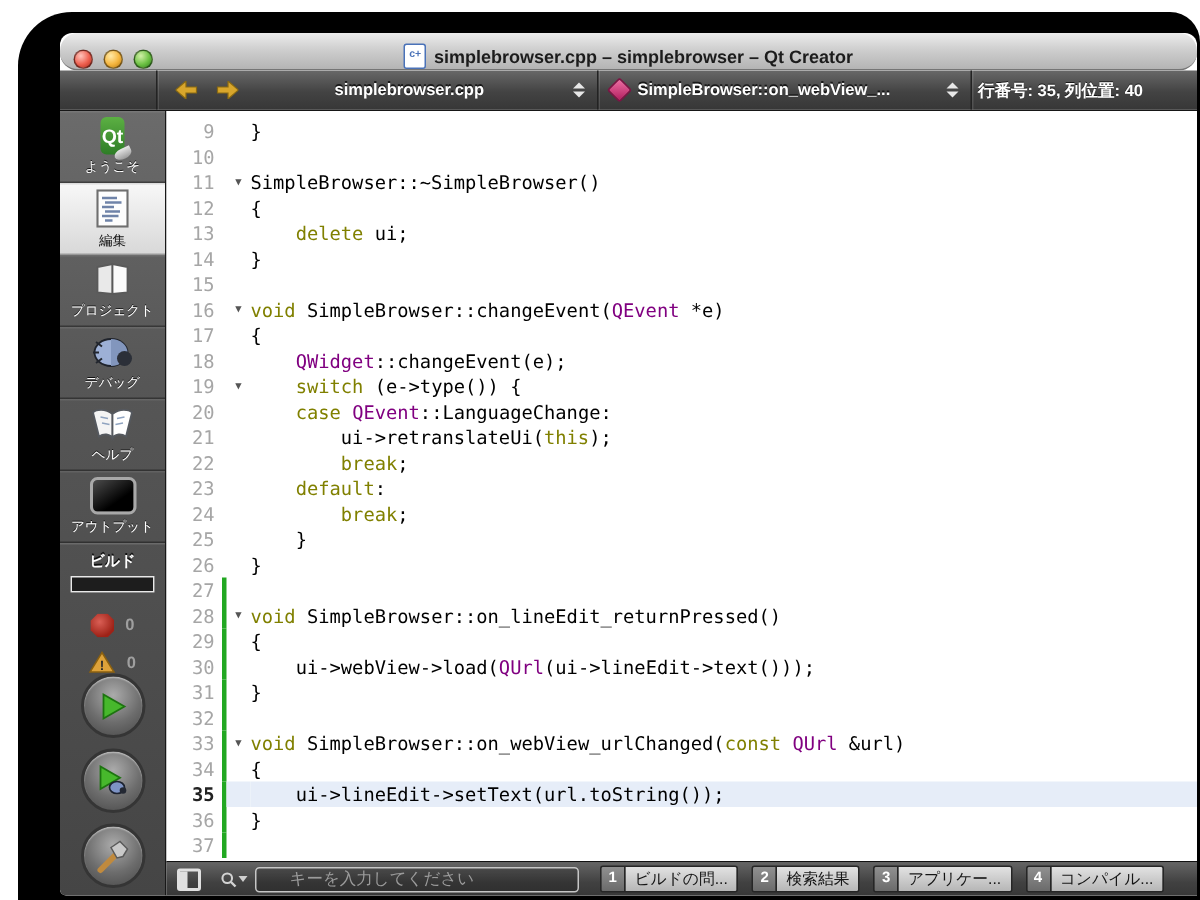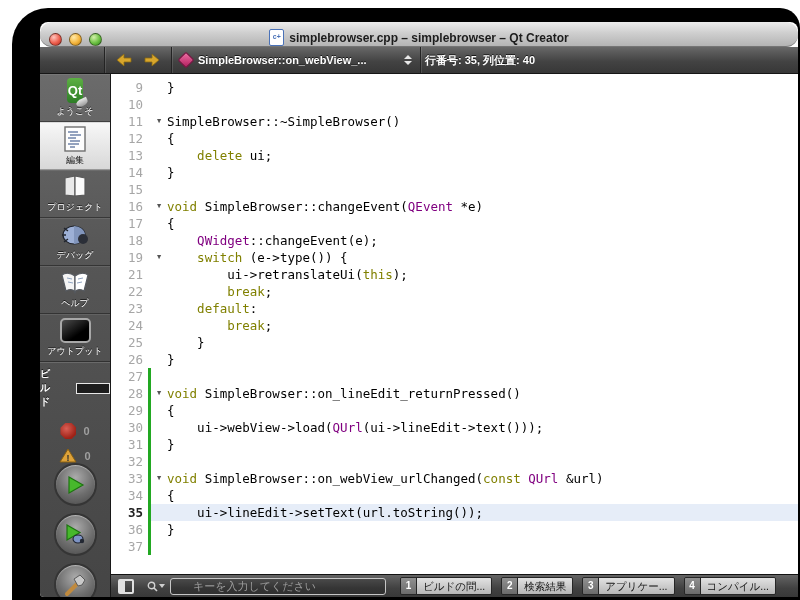--- a/index.html
+++ b/index.html
@@ -49,22 +49,22 @@
     gap:2px;border-top:1px solid rgba(255,255,255,.09);border-bottom:1px solid rgba(0,0,0,.38);}
   .mode .mlabel{font-size:9px;font-weight:normal;color:#fff;text-shadow:0 -1px 0 rgba(0,0,0,.8);white-space:nowrap;}
   .mode.selected{background:linear-gradient(#f7f7f7,#d8d8d8);}
   .mode.selected .mlabel{color:#111;text-shadow:none;}
   .qtlogo{width:16px;height:25px;background:linear-gradient(#5cb043,#2e7d27);border-radius:4px;
     color:#fff;font-weight:bold;font-size:13px;text-align:center;line-height:25px;position:relative;}
   .qtlogo::after{content:"";position:absolute;right:-5px;bottom:-3px;width:12px;height:7px;border-radius:60% 0 60% 60%;
     background:linear-gradient(#e8e8e8,#9a9a9a);transform:rotate(-25deg);}
   .outputicon{width:27px;height:21px;border-radius:5px;border:2px solid #a8a8a8;
     background:linear-gradient(145deg,#4c4c4c,#000 65%);}
-  .buildsec{padding:4px 0 5px;border-top:1px solid rgba(255,255,255,.15);display:flex;flex-direction:row;
-    align-items:center;gap:18px;}
+  .buildsec{padding:4px 0 5px;border-top:1px solid rgba(255,255,255,.15);display:flex;flex-direction:column;
+    align-items:center;gap:3px;}
   .buildlabel{font-size:10px;font-weight:bold;color:#fff;text-shadow:0 -1px 0 rgba(0,0,0,.8);}
   .progress{width:54px;height:9px;border:1px solid #e8e8e8;background:#1d1d1d;}
   .progress .fill{height:100%;background:linear-gradient(#8adf4e,#4fae27);}
   .counter{display:flex;align-items:center;justify-content:center;gap:7px;margin-top:9px;}
   .counter .cnt{color:#9f9f9f;font-size:11px;font-weight:bold;}
   .octagon{width:16px;height:16px;background:radial-gradient(circle at 40% 35%,#da5f55,#9e2217 70%);
     clip-path:polygon(30% 0,70% 0,100% 30%,100% 70%,70% 100%,30% 100%,0 70%,0 30%);}
   .roundbtns{margin-top:auto;display:flex;flex-direction:column;align-items:center;gap:7px;padding-bottom:9px;}
   .circlebtn{width:43px;height:43px;border-radius:50%;border:2px solid #353535;box-sizing:border-box;
     background:radial-gradient(circle at 50% 32%,#ababab,#6d6d6d 55%,#474747);
@@ -127,20 +127,27 @@
       <div class="tb-corner"></div>
       <div class="vsep"></div>
       <div class="nav">
         <svg width="15" height="12" viewBox="0 0 15 12">
           <path d="M7 0 L7 4 L14 4 L14 8 L7 8 L7 12 L0 6 Z" fill="#d8a62c" stroke="#8a6a12" stroke-width="0.8"></path>
         </svg>
         <svg width="15" height="12" viewBox="0 0 15 12">
           <path d="M8 0 L8 4 L1 4 L1 8 L8 8 L8 12 L15 6 Z" fill="#d8a62c" stroke="#8a6a12" stroke-width="0.8"></path>
         </svg>
       </div>
+      <div class="combo file">
+        <span class="combo-label">simplebrowser.cpp</span>
+        <span class="updown">
+            <i class="up"></i>
+            <i class="dn"></i>
+          </span>
+      </div>
       <div class="vsep"></div>
       <div class="combo symbol">
         <span class="diamond"></span>
         <span class="combo-label">SimpleBrowser::on_webView_...</span>
         <span class="updown">
             <i class="up"></i>
             <i class="dn"></i>
           </span>
       </div>
       <div class="vsep"></div>
@@ -254,20 +261,21 @@
               <div class="code-row"><span class="lnum">10</span><span class="chbar"></span><span class="fold"></span><span class="codetext"><span></span></span></div>
               <div class="code-row"><span class="lnum">11</span><span class="chbar"></span><span class="fold">▼</span><span class="codetext"><span>SimpleBrowser::~SimpleBrowser()</span></span></div>
               <div class="code-row"><span class="lnum">12</span><span class="chbar"></span><span class="fold"></span><span class="codetext"><span>{</span></span></div>
               <div class="code-row"><span class="lnum">13</span><span class="chbar"></span><span class="fold"></span><span class="codetext"><span>    </span><span class="k">delete</span><span> ui;</span></span></div>
               <div class="code-row"><span class="lnum">14</span><span class="chbar"></span><span class="fold"></span><span class="codetext"><span>}</span></span></div>
               <div class="code-row"><span class="lnum">15</span><span class="chbar"></span><span class="fold"></span><span class="codetext"><span></span></span></div>
               <div class="code-row"><span class="lnum">16</span><span class="chbar"></span><span class="fold">▼</span><span class="codetext"><span class="k">void</span><span> SimpleBrowser::changeEvent(</span><span class="t">QEvent</span><span> *e)</span></span></div>
               <div class="code-row"><span class="lnum">17</span><span class="chbar"></span><span class="fold"></span><span class="codetext"><span>{</span></span></div>
               <div class="code-row"><span class="lnum">18</span><span class="chbar"></span><span class="fold"></span><span class="codetext"><span>    </span><span class="t">QWidget</span><span>::changeEvent(e);</span></span></div>
               <div class="code-row"><span class="lnum">19</span><span class="chbar"></span><span class="fold">▼</span><span class="codetext"><span>    </span><span class="k">switch</span><span> (e-&gt;type()) {</span></span></div>
+              <div class="code-row"><span class="lnum">20</span><span class="chbar"></span><span class="fold"></span><span class="codetext"><span>    </span><span class="k">case</span><span> </span><span class="t">QEvent</span><span>::LanguageChange:</span></span></div>
               <div class="code-row"><span class="lnum">21</span><span class="chbar"></span><span class="fold"></span><span class="codetext"><span>        ui-&gt;retranslateUi(</span><span class="k">this</span><span>);</span></span></div>
               <div class="code-row"><span class="lnum">22</span><span class="chbar"></span><span class="fold"></span><span class="codetext"><span>        </span><span class="k">break</span><span>;</span></span></div>
               <div class="code-row"><span class="lnum">23</span><span class="chbar"></span><span class="fold"></span><span class="codetext"><span>    </span><span class="k">default</span><span>:</span></span></div>
               <div class="code-row"><span class="lnum">24</span><span class="chbar"></span><span class="fold"></span><span class="codetext"><span>        </span><span class="k">break</span><span>;</span></span></div>
               <div class="code-row"><span class="lnum">25</span><span class="chbar"></span><span class="fold"></span><span class="codetext"><span>    }</span></span></div>
               <div class="code-row"><span class="lnum">26</span><span class="chbar"></span><span class="fold"></span><span class="codetext"><span>}</span></span></div>
               <div class="code-row"><span class="lnum">27</span><span class="chbar on"></span><span class="fold"></span><span class="codetext"><span></span></span></div>
               <div class="code-row"><span class="lnum">28</span><span class="chbar on"></span><span class="fold">▼</span><span class="codetext"><span class="k">void</span><span> SimpleBrowser::on_lineEdit_returnPressed()</span></span></div>
               <div class="code-row"><span class="lnum">29</span><span class="chbar on"></span><span class="fold"></span><span class="codetext"><span>{</span></span></div>
               <div class="code-row"><span class="lnum">30</span><span class="chbar on"></span><span class="fold"></span><span class="codetext"><span>    ui-&gt;webView-&gt;load(</span><span class="t">QUrl</span><span>(ui-&gt;lineEdit-&gt;text()));</span></span></div>

